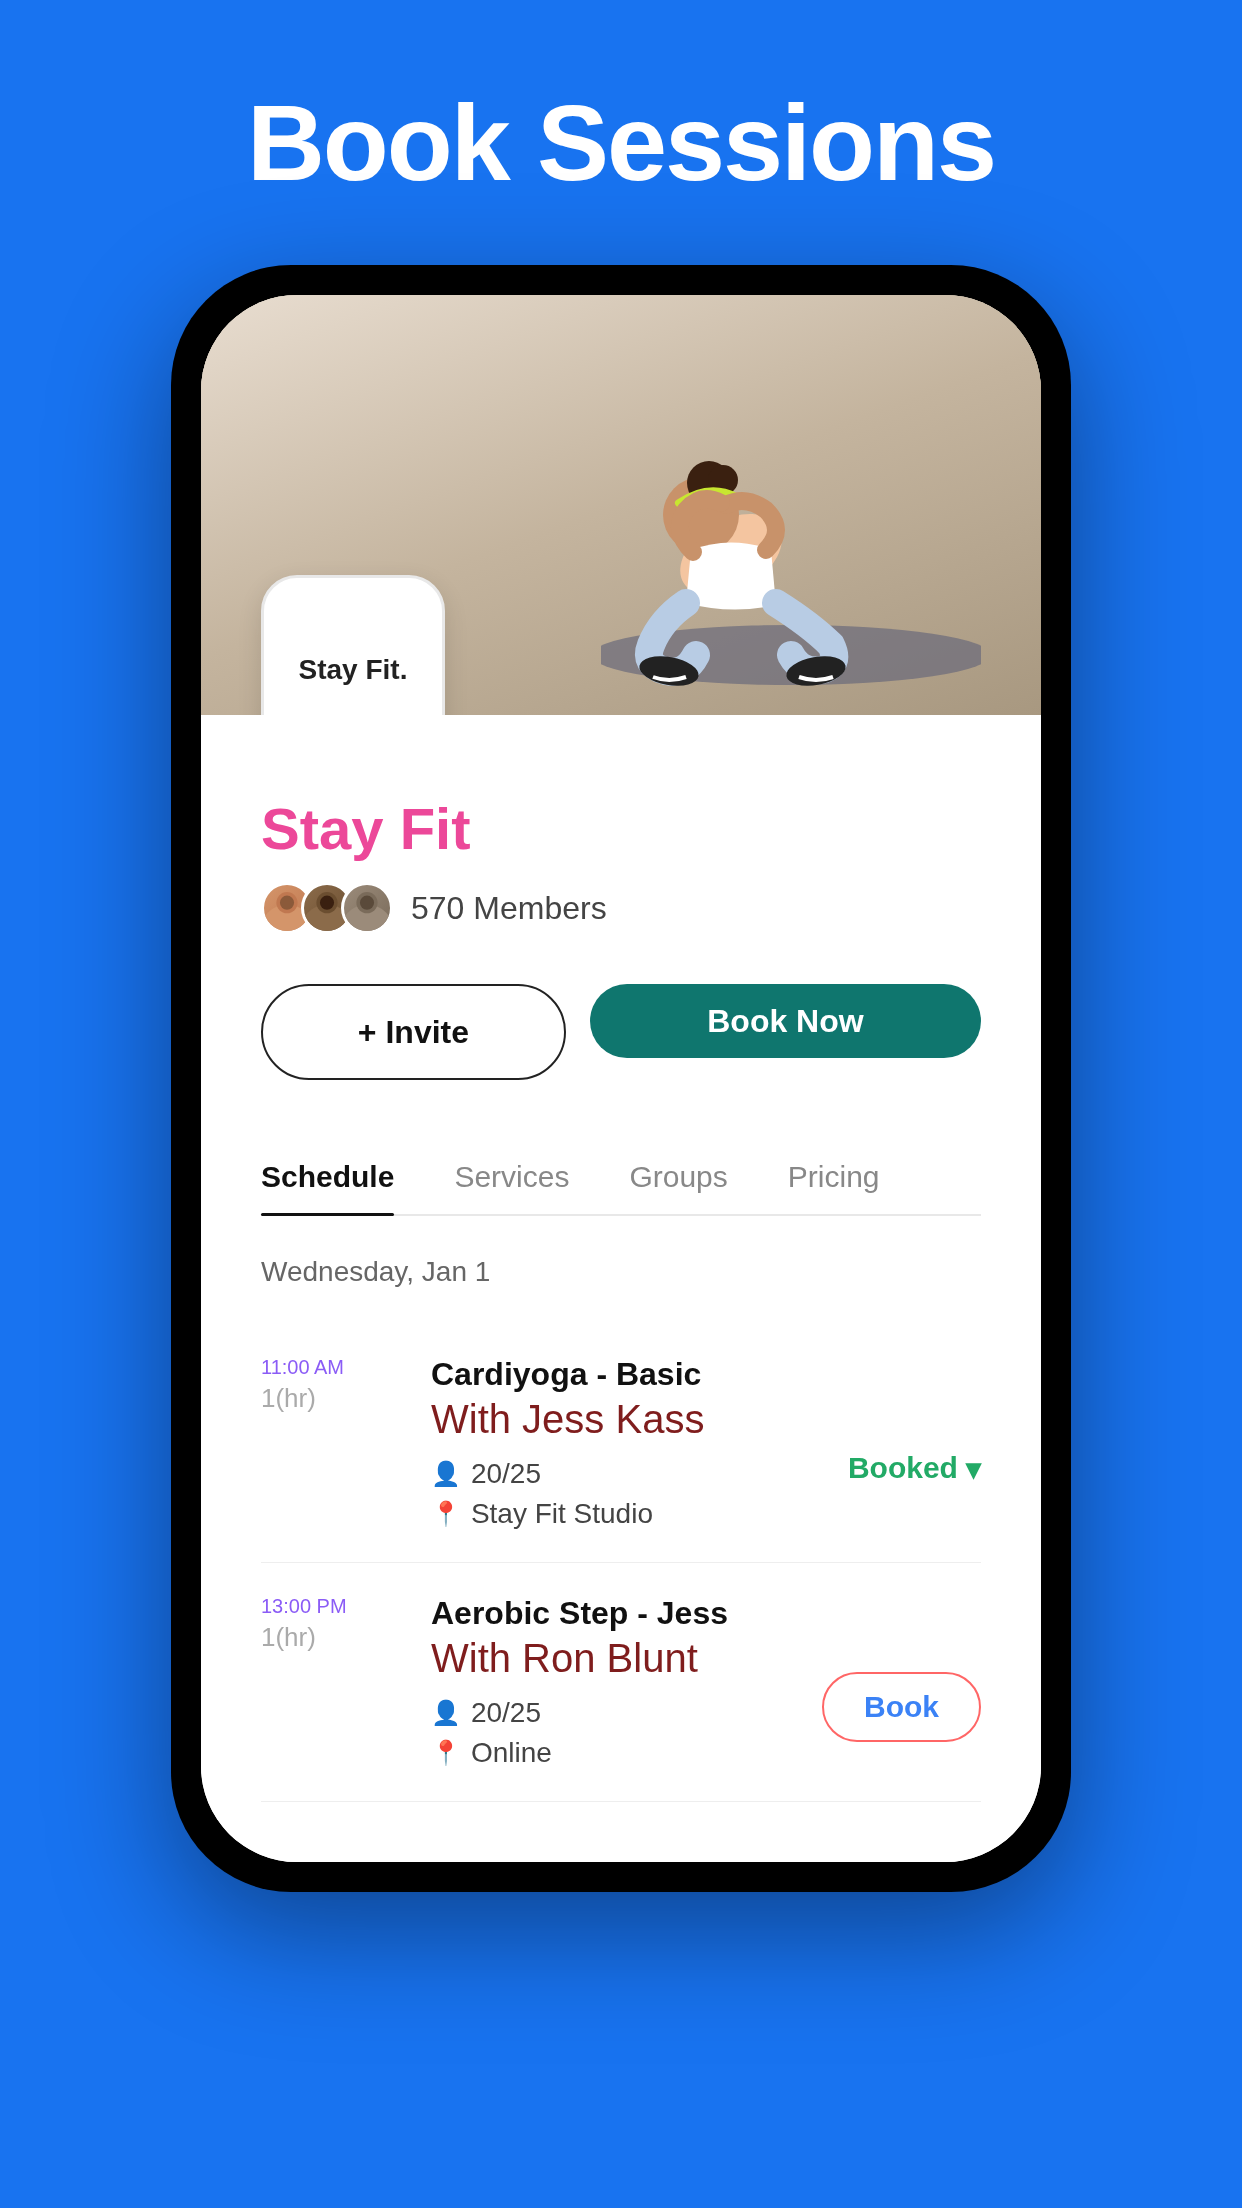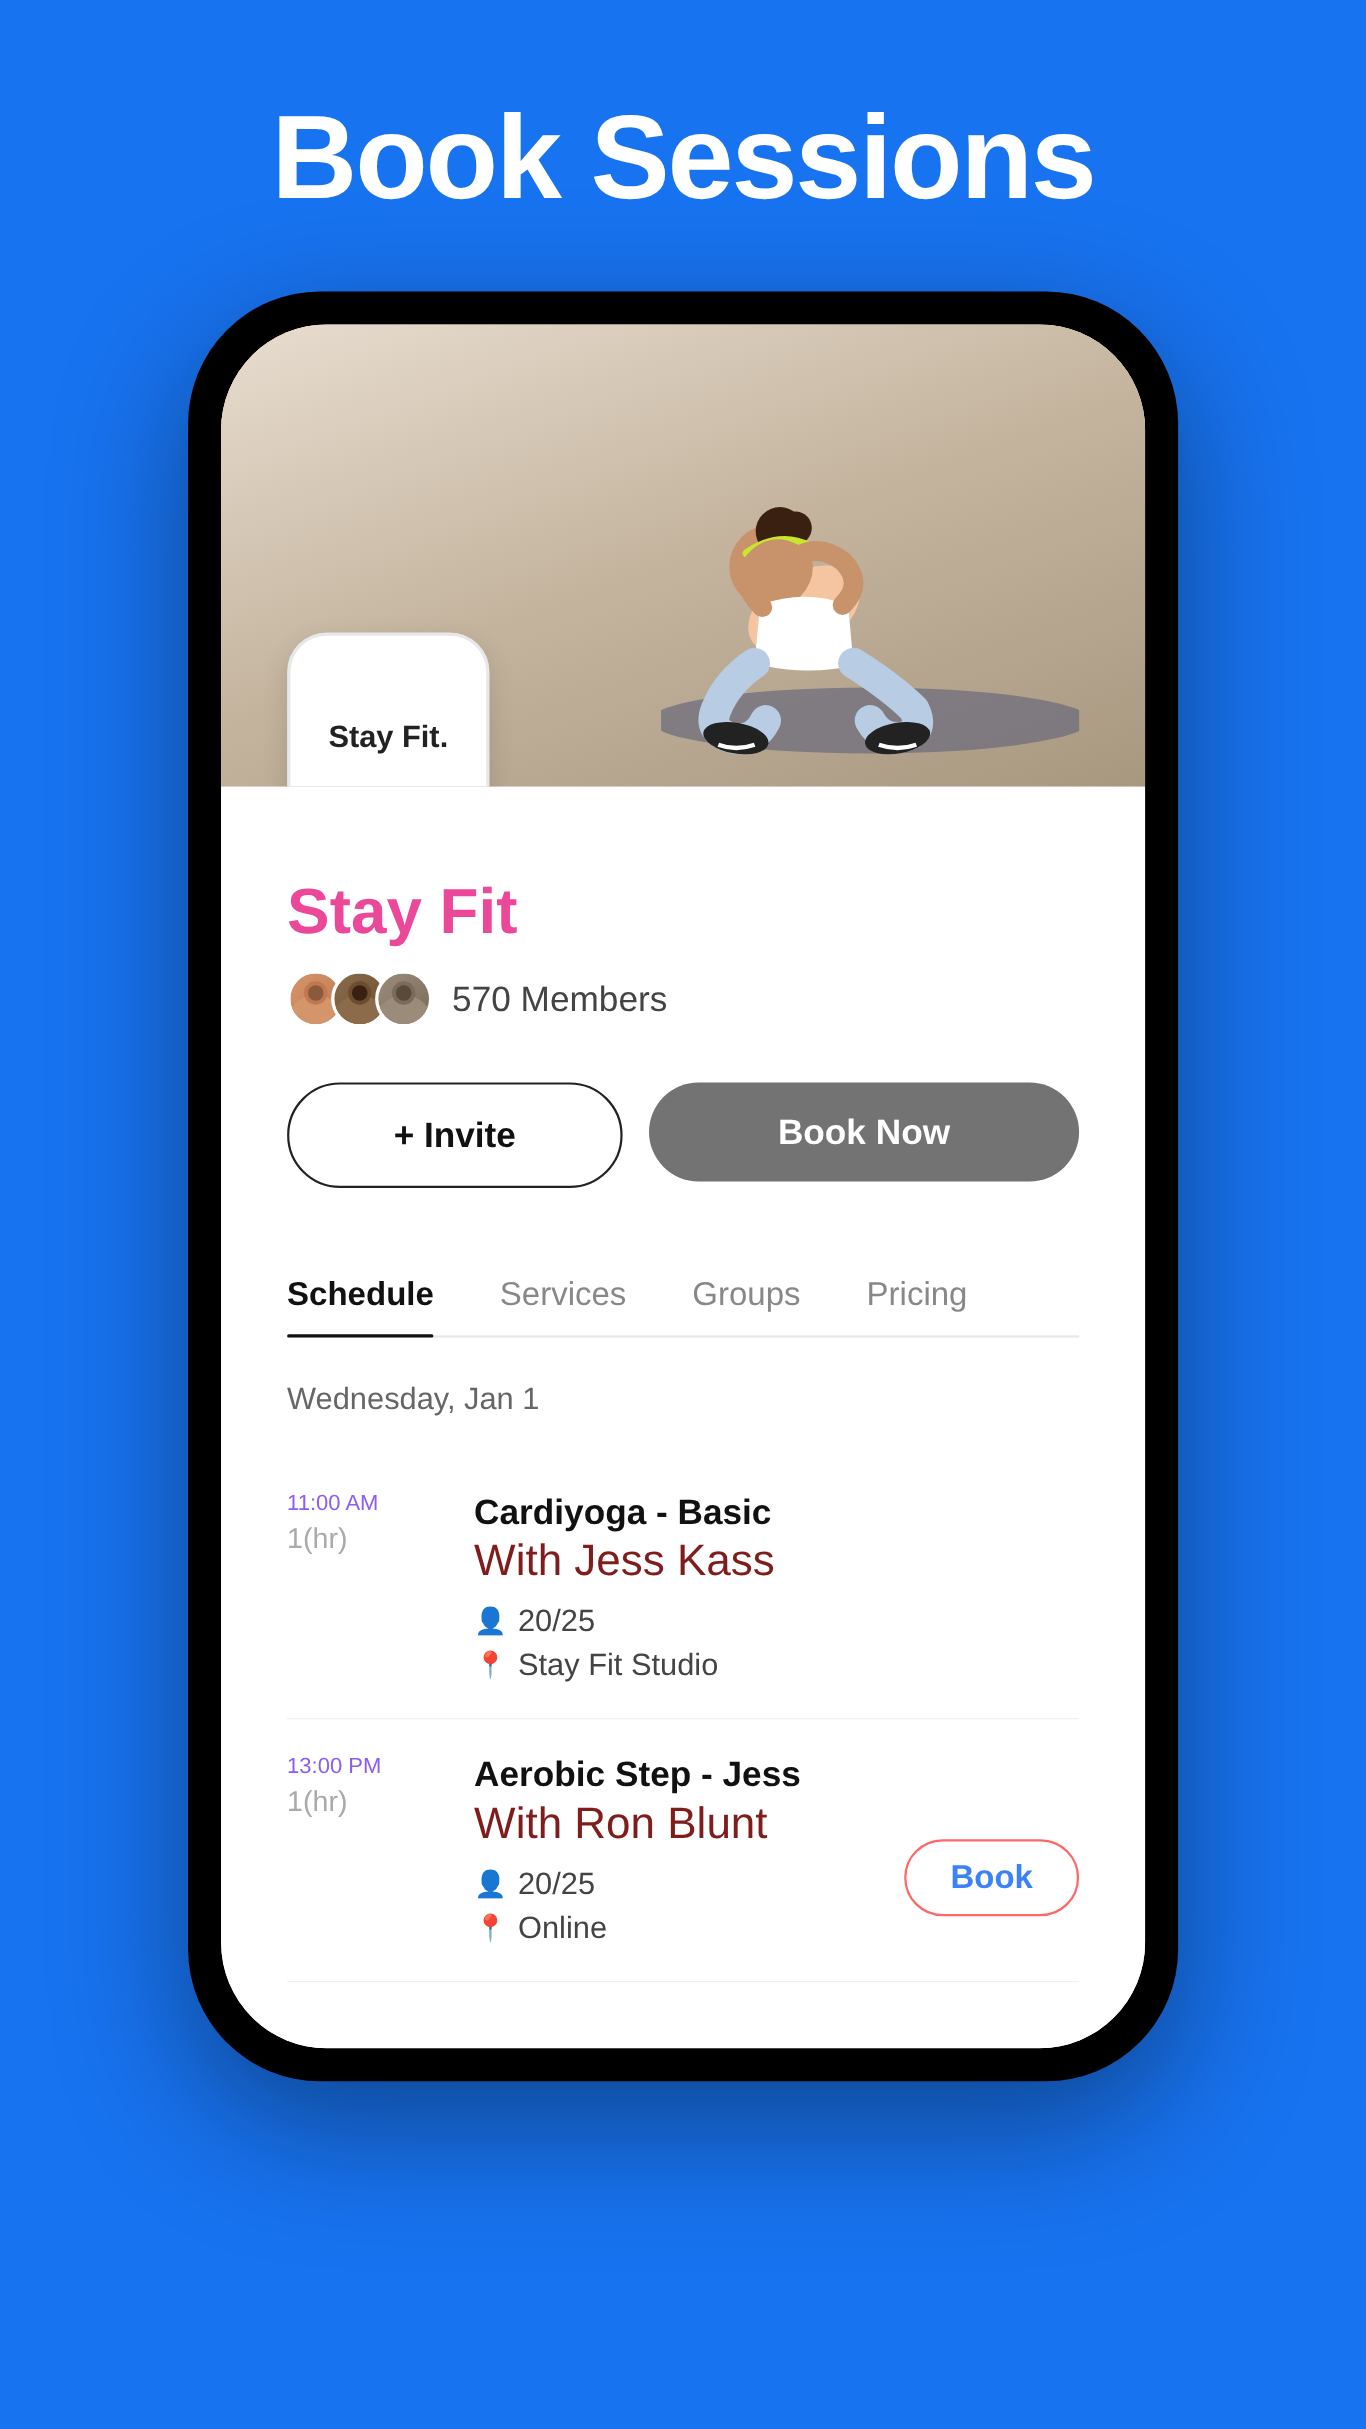--- a/index.html
+++ b/index.html
@@ -155,24 +155,24 @@
       color: #111;
       cursor: pointer;
       display: flex;
       align-items: center;
       justify-content: center;
       gap: 10px;
     }
 
     .book-now-btn {
       flex: 1.3;
-      height: 90px;
+      height: 74px;
       border: none;
       border-radius: 50px;
-      background: #737373;
+      background: #0f766e;
       font-size: 32px;
       font-weight: 700;
       color: white;
       cursor: pointer;
       display: flex;
       align-items: center;
       justify-content: center;
     }
 
     
@@ -410,20 +410,26 @@
             <div class="meta-item">
               <span class="meta-icon">👤</span>
               <span>20/25</span>
             </div>
             <div class="meta-item">
               <span class="meta-icon">📍</span>
               <span>Stay Fit Studio</span>
             </div>
           </div>
         </div>
+        <div class="session-action">
+          <div class="booked-badge">
+            <span>Booked</span>
+            <span>▾</span>
+          </div>
+        </div>
       </div>
 
       <div class="session-item">
         <div class="session-time">
           <div class="time-main">13:00 PM</div>
           <div class="time-dur">1(hr)</div>
         </div>
         <div class="session-details">
           <div class="session-name">Aerobic Step - Jess</div>
           <div class="session-instructor">With Ron Blunt</div>

